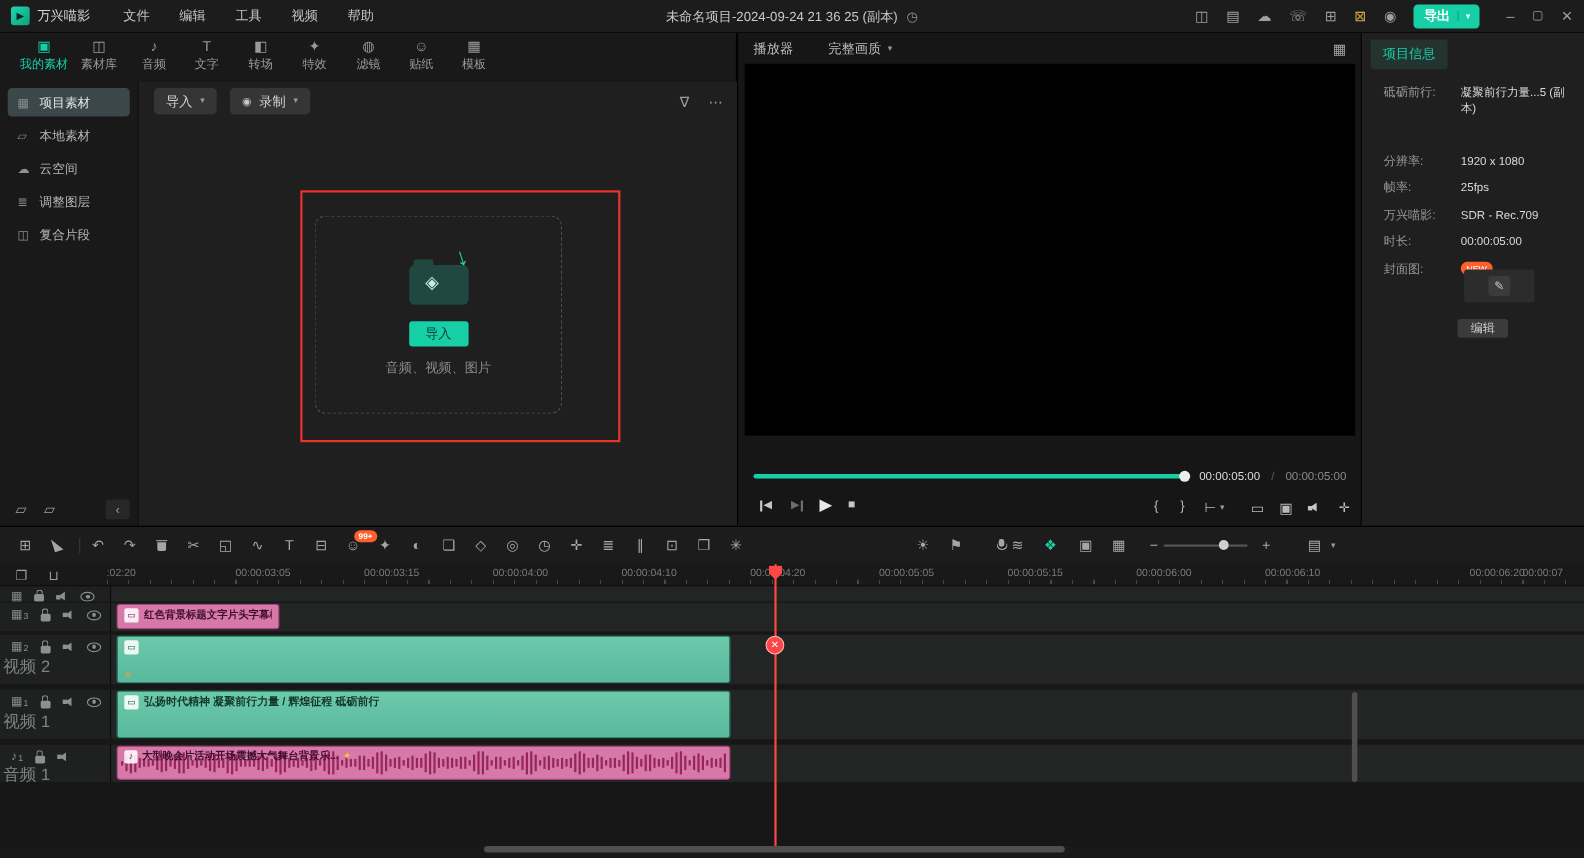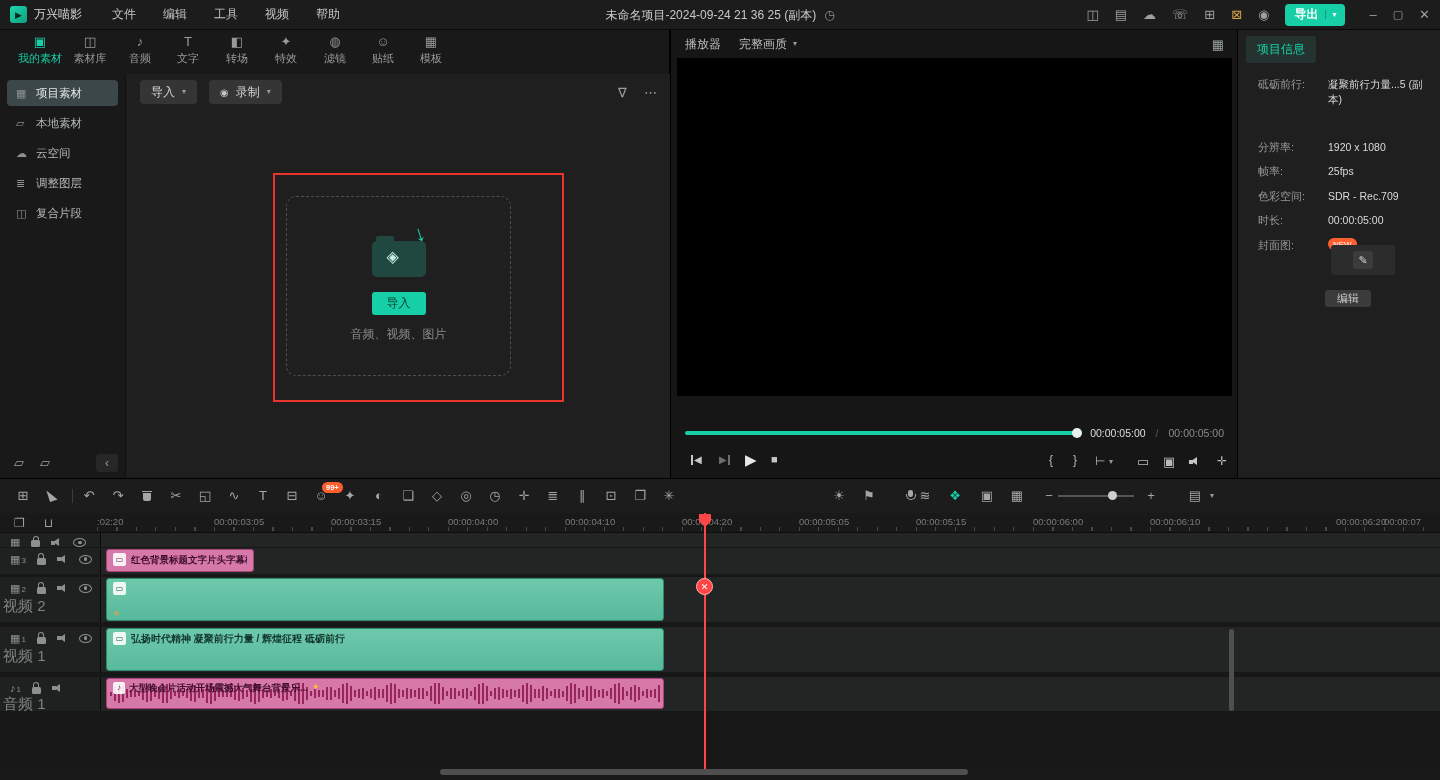--- a/index.html
+++ b/index.html
@@ -186,21 +186,21 @@
         <span class="abs" style="left:20px;top:18px;color:#c4f0e3;font-size:16px">◈</span>
       </div>
       <div style="background:#17cfa6;color:#083a2d;font-size:12px;padding:3px 15px;border-radius:3px"><span>导入</span></div>
       <span style="color:#8a8a8a;font-size:12px">音频、视频、图片</span>
     </div>
   </div>
 
   <div class="abs" style="left:670px;top:30px;width:567px;height:448px;background:#161616;border-left:1px solid #000">
     <div class="abs flex" style="left:0;top:0;width:567px;height:28px;padding:0 14px">
       <span style="color:#bdbdbd">播放器</span>
-      <div class="flex" style="gap:6px;color:#bdbdbd;margin-left:18px">
+      <div class="flex" style="gap:6px;color:#bdbdbd;margin-left:32px">
         <span>完整画质</span>
         <span class="caret">▾</span>
       </div>
       <span class="ic" style="margin-left:auto">▦</span>
     </div>
     <div class="abs" style="left:6px;top:28px;width:555px;height:338px;background:#000"></div>
     <div class="abs flex" style="left:14px;top:394px;width:539px;height:18px;gap:10px">
       <div style="flex:1;height:4px;background:#17cfa6;border-radius:2px;position:relative">
         <span style="position:absolute;right:-2px;top:-3px;width:10px;height:10px;border-radius:50%;background:#e9efee"></span>
       </div>
@@ -232,21 +232,21 @@
       </div>
     <div class="pi-row" style="top:110px">
         <span class="pi-label">分辨率:</span>
         <span class="pi-value">1920 x 1080</span>
       </div>
     <div class="pi-row" style="top:134px">
         <span class="pi-label">帧率:</span>
         <span class="pi-value">25fps</span>
       </div>
     <div class="pi-row" style="top:159px">
-        <span class="pi-label">色彩空间:</span>
+        <span class="pi-label">万兴喵影:</span>
         <span class="pi-value">SDR - Rec.709</span>
       </div>
     <div class="pi-row" style="top:183px">
         <span class="pi-label">时长:</span>
         <span class="pi-value">00:00:05:00</span>
       </div>
     <div class="pi-row" style="top:208px">
       <span class="pi-label">封面图:</span>
       <span style="background:#ff5f2e;color:#fff;font-size:8px;padding:1.5px 5px;border-radius:7px;font-weight:normal;height:12px;line-height:9px">NEW</span>
     </div>

